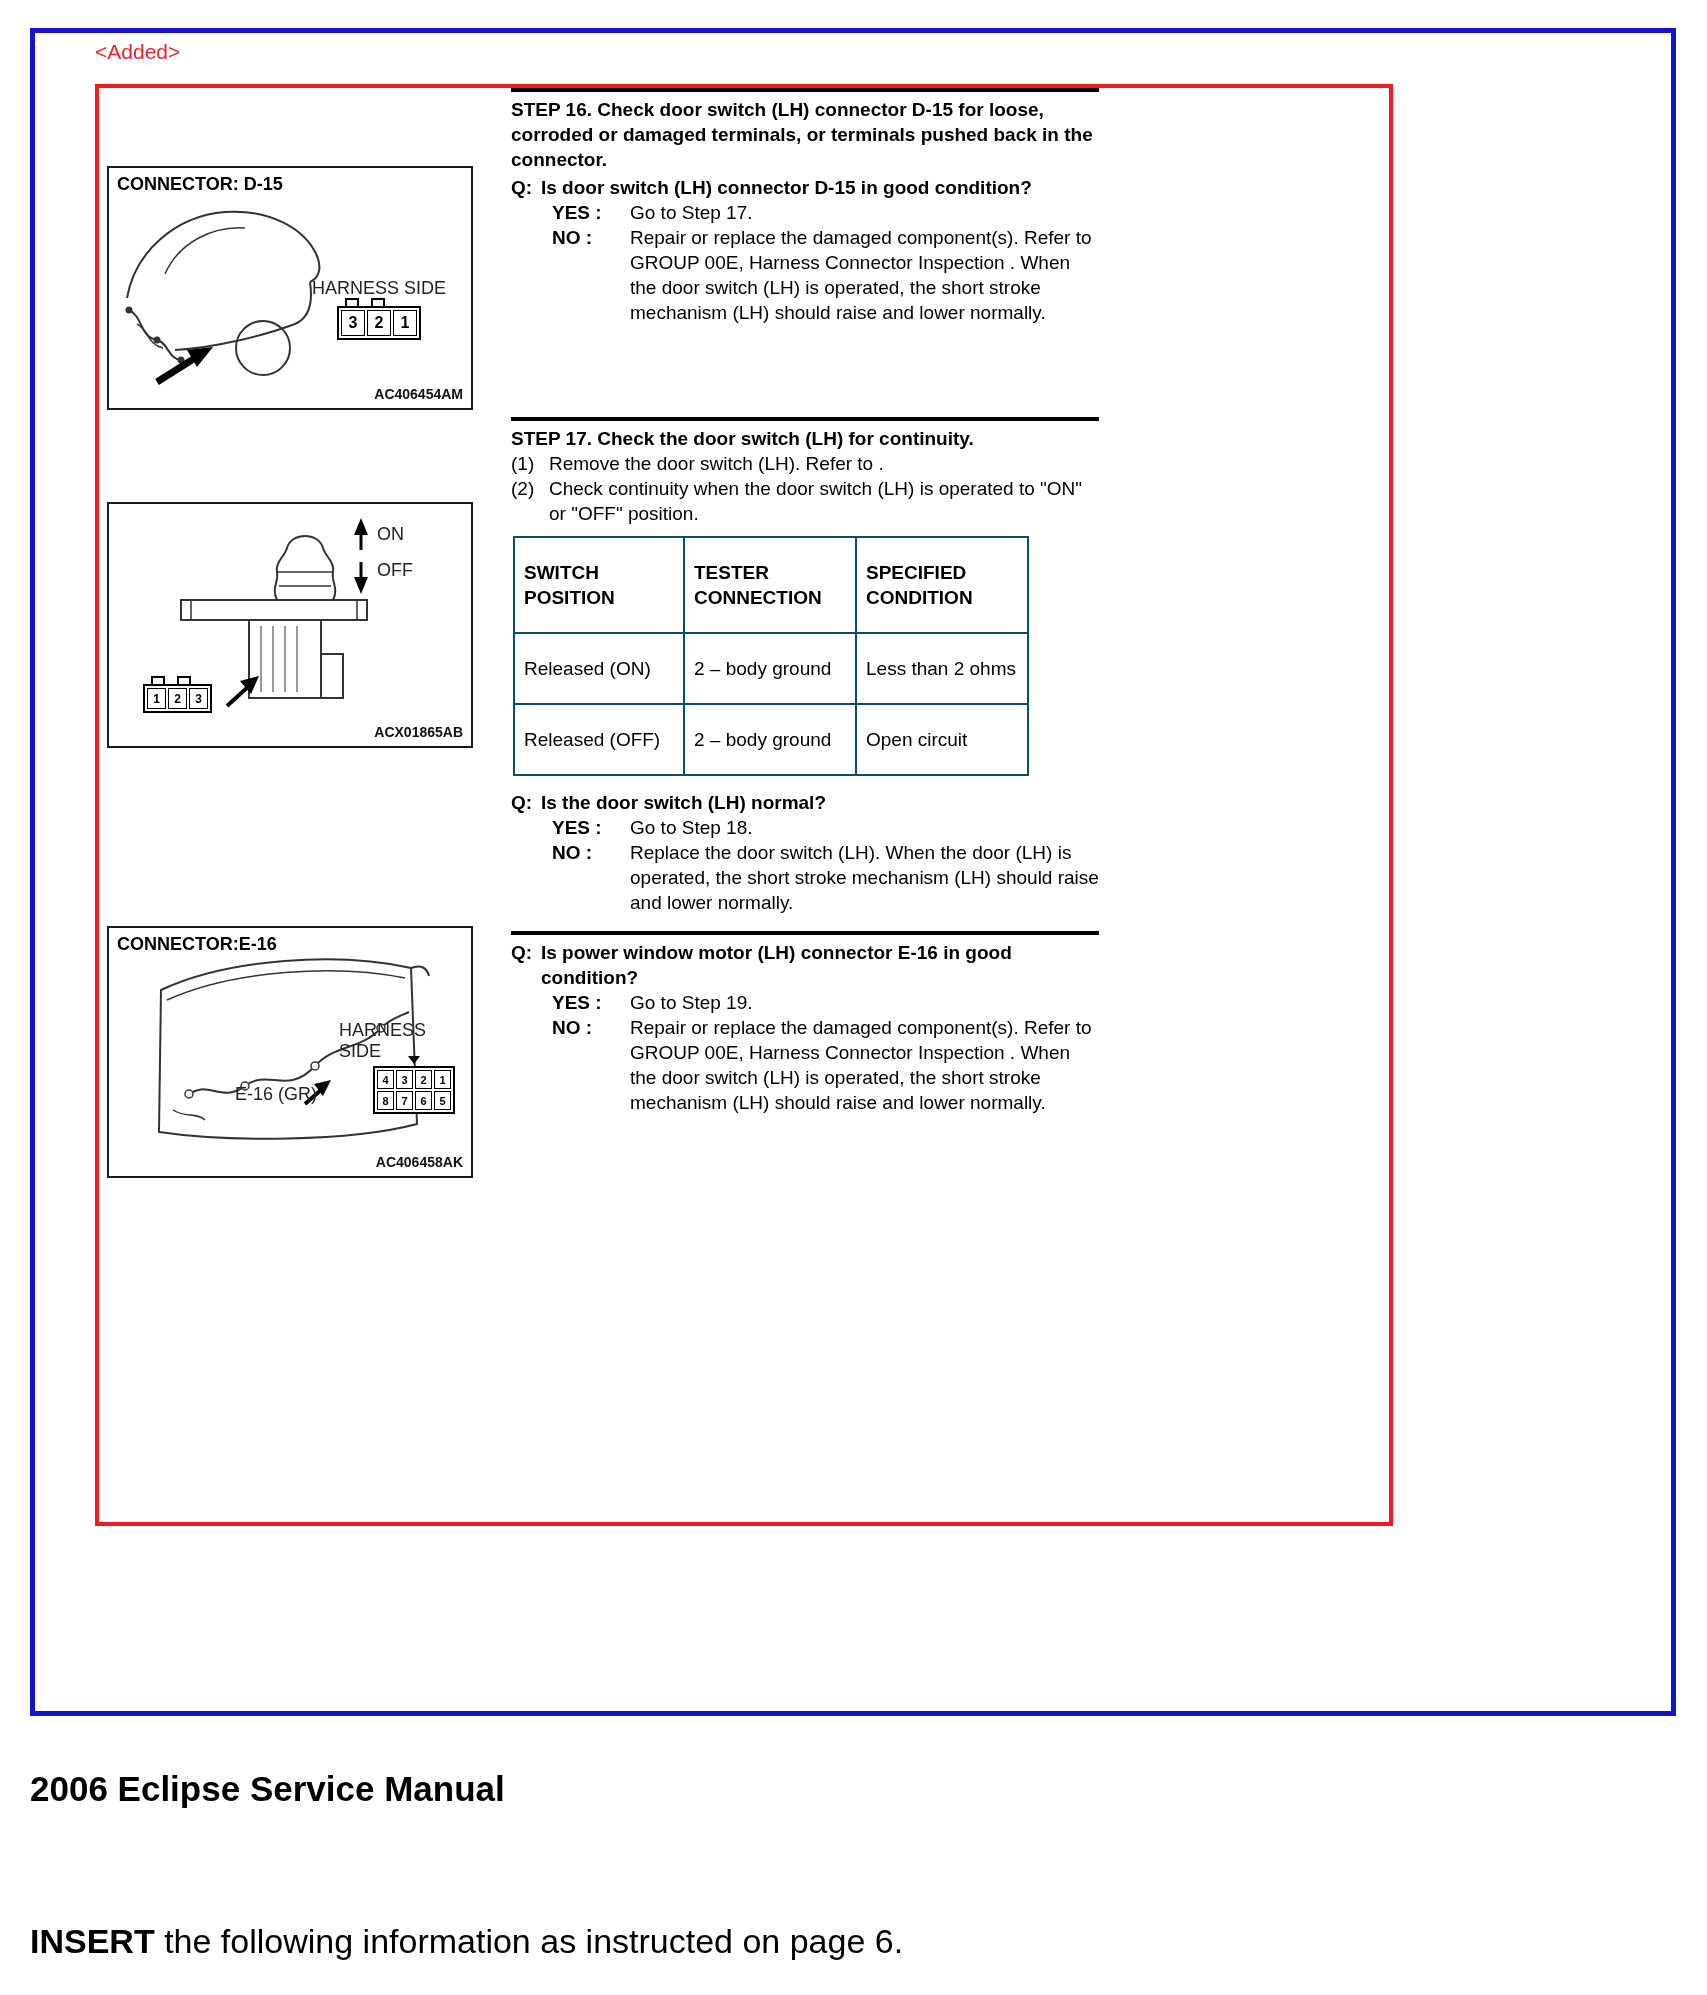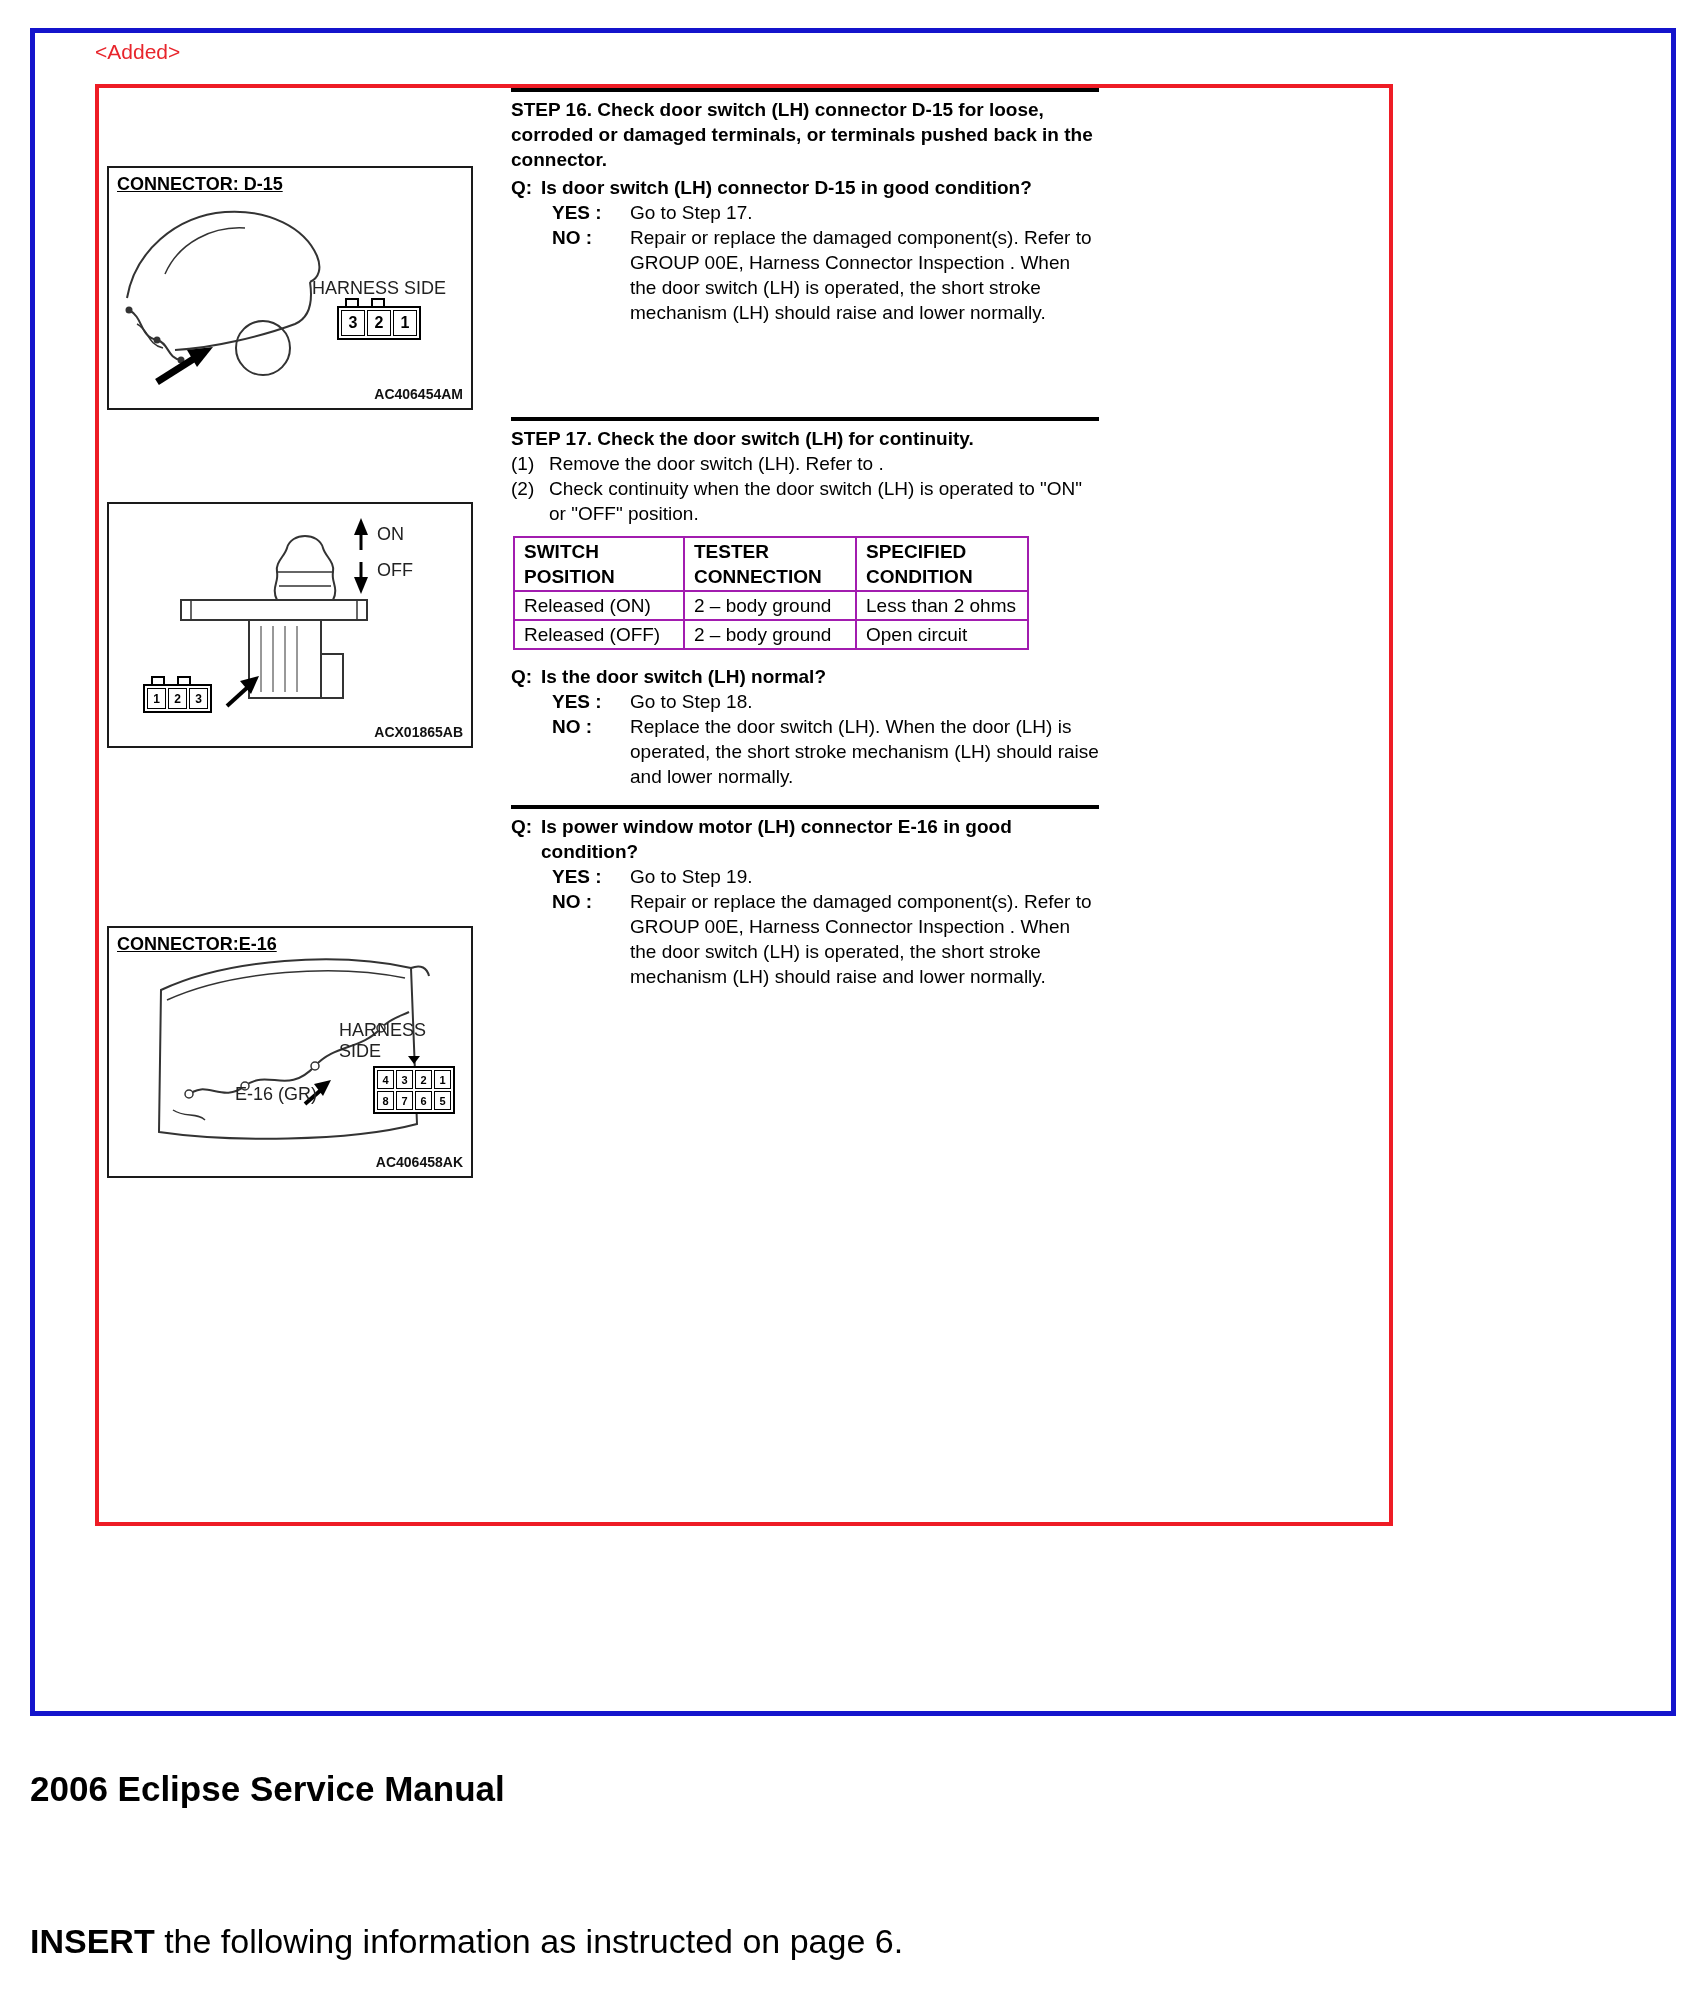--- a/index.html
+++ b/index.html
@@ -25,21 +25,21 @@
   
   .fig {
     position:absolute; left:8px; width:366px; border:2px solid #1a1a1a; background:#fff;
   }
   #fig1 { top:78px;  height:244px; }
   #fig2 { top:414px; height:246px; }
   #fig3 { top:838px; height:252px; }
 
   .fig-title {
     position:absolute; left:8px; top:6px;
-    font-weight:bold; font-size:18px;text-decoration:underline;
+    font-weight:bold; font-size:18px;
   }
   .fig-code {
     position:absolute; right:8px; bottom:6px;
     font-weight:bold; font-size:14px; color:#111;
   }
   .fig-label { position:absolute; font-size:18px; color:#222; }
 
   .fig svg { position:absolute; left:0; top:0; }
 
   
@@ -81,21 +81,21 @@
   .ans-text { flex:1; }
   .item-row { display:flex; }
   .item-num { width:38px; flex:none; }
   .item-text { flex:1; }
 
   #step16 { margin-bottom:92px; }
   #step17 { margin-bottom:16px; }
 
   .cont-table { border-collapse:collapse; margin:10px 0 14px 2px; }
   .cont-table th, .cont-table td {
-    border:2px solid #a21caf; padding:1px 9px; text-align:left;
+    border:2px solid #0c4a6e; padding:22px 9px; text-align:left;
     font-size:19px; line-height:25px; vertical-align:top;
   }
   .cont-table th { font-weight:bold; }
   .cont-table th:nth-child(1) { width:170px; }
   .cont-table th:nth-child(2) { width:172px; }
   .cont-table th:nth-child(3) { width:172px; }
 
   
   .footer-title {
     position:absolute; left:30px; top:1769px; font-size:35px;font-weight:bold;

